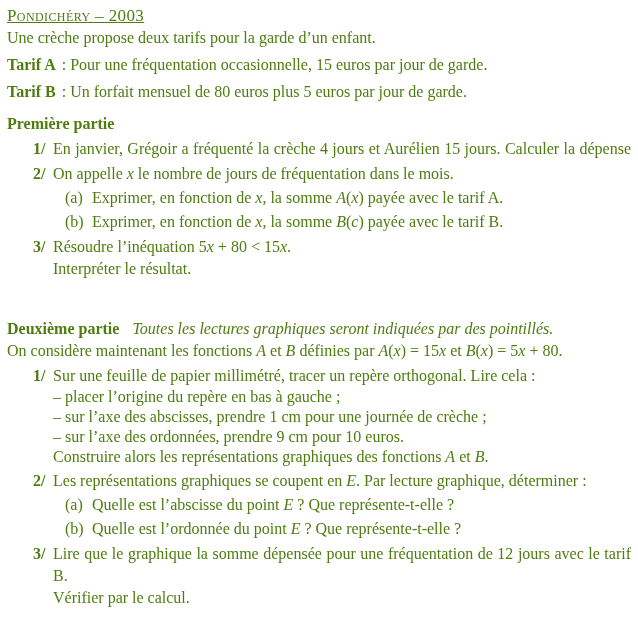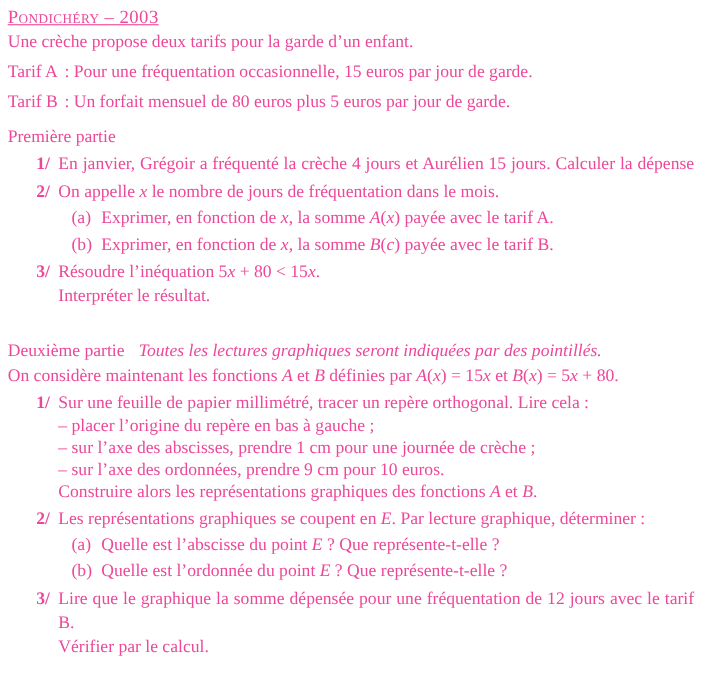--- a/index.html
+++ b/index.html
@@ -2,41 +2,41 @@
 <html><head>
 <meta charset="utf-8">
 <style>
   html, body { margin: 0; padding: 0; background: #ffffff; }
   .doc {
     width: 638px;
     height: 618px;
     box-sizing: border-box;
     padding: 4px 7px 16px 7px;
     background: #ffffff;
-    color: #ec4899;
+    color: #4d7c0f;
     font-family: "Liberation Serif", "DejaVu Serif", serif;
     font-size: 16px;
     line-height: 22px;
     overflow: hidden;
   }
   .title {
     display: inline-block;
     font-variant: small-caps;
     font-size: 17px;
     letter-spacing: 0.4px;
     text-decoration: underline;
     line-height: 23px;
   }
   .para { margin: 0; }
   .p-gap { margin-top: 5px; }
-  .b { font-weight: normal; }
+  .b { font-weight: bold; }
   .seg-i { font-style: italic; }
   .lbl-tarif { margin-right: 2px; }
   .headline { margin-top: 10px; }
-  .headline2 { margin-top: 28px; }
+  .headline2 { margin-top: 38px; }
   .note { font-style: italic; margin-left: 13px; }
   .item { position: relative; padding-left: 46px; margin-top: 3px; }
   .item > .num { position: absolute; left: 26px; top: 0; font-weight: bold; }
   .sub { position: relative; padding-left: 39px; margin-top: 2px; }
   .sub > .lbl { position: absolute; left: 12px; top: 0; }
   .dashline { position: relative; padding-left: 12px; line-height: 20px; }
   .dashline > .dash { position: absolute; left: 0; top: 0; }
   .closing { line-height: 20px; }
   .jfull { text-align: justify; text-align-last: justify; }
 </style>

